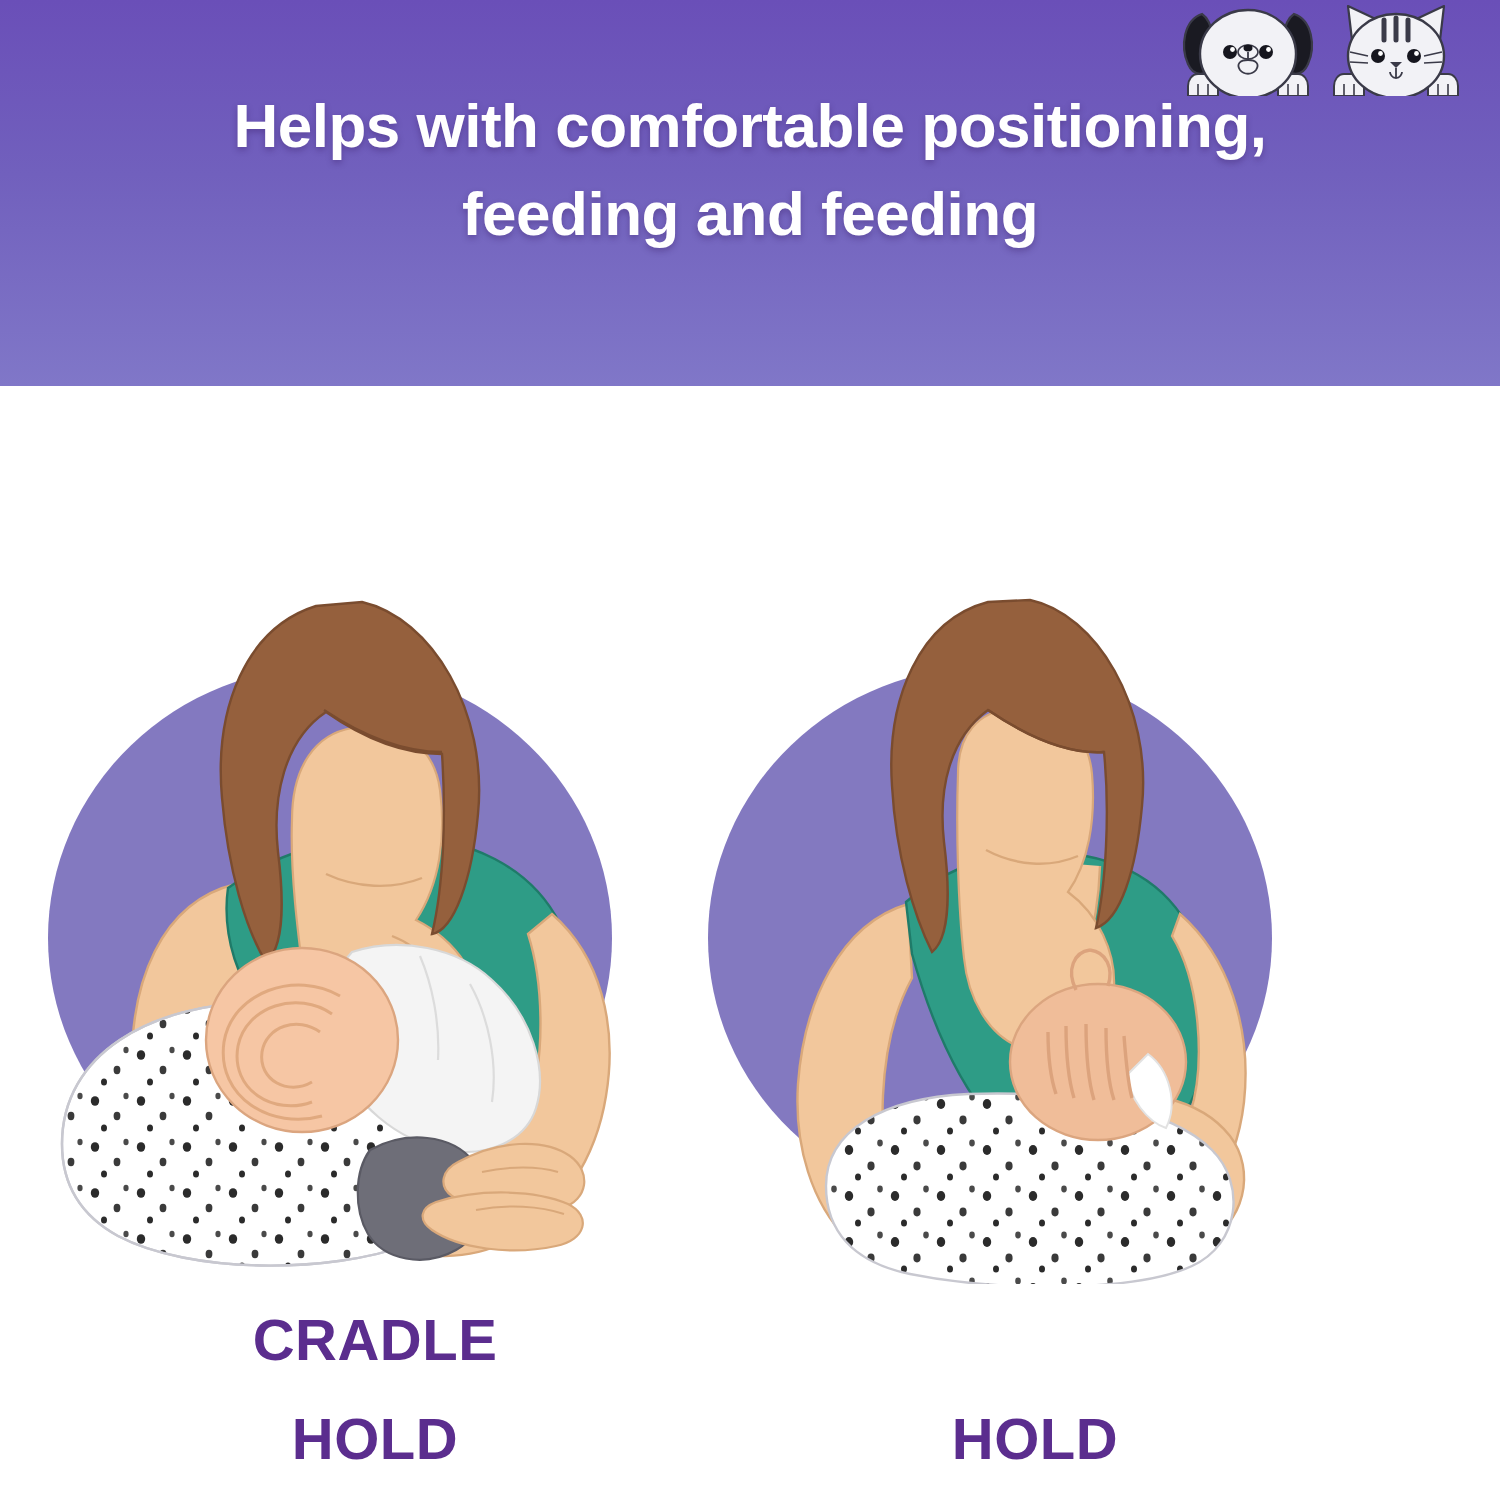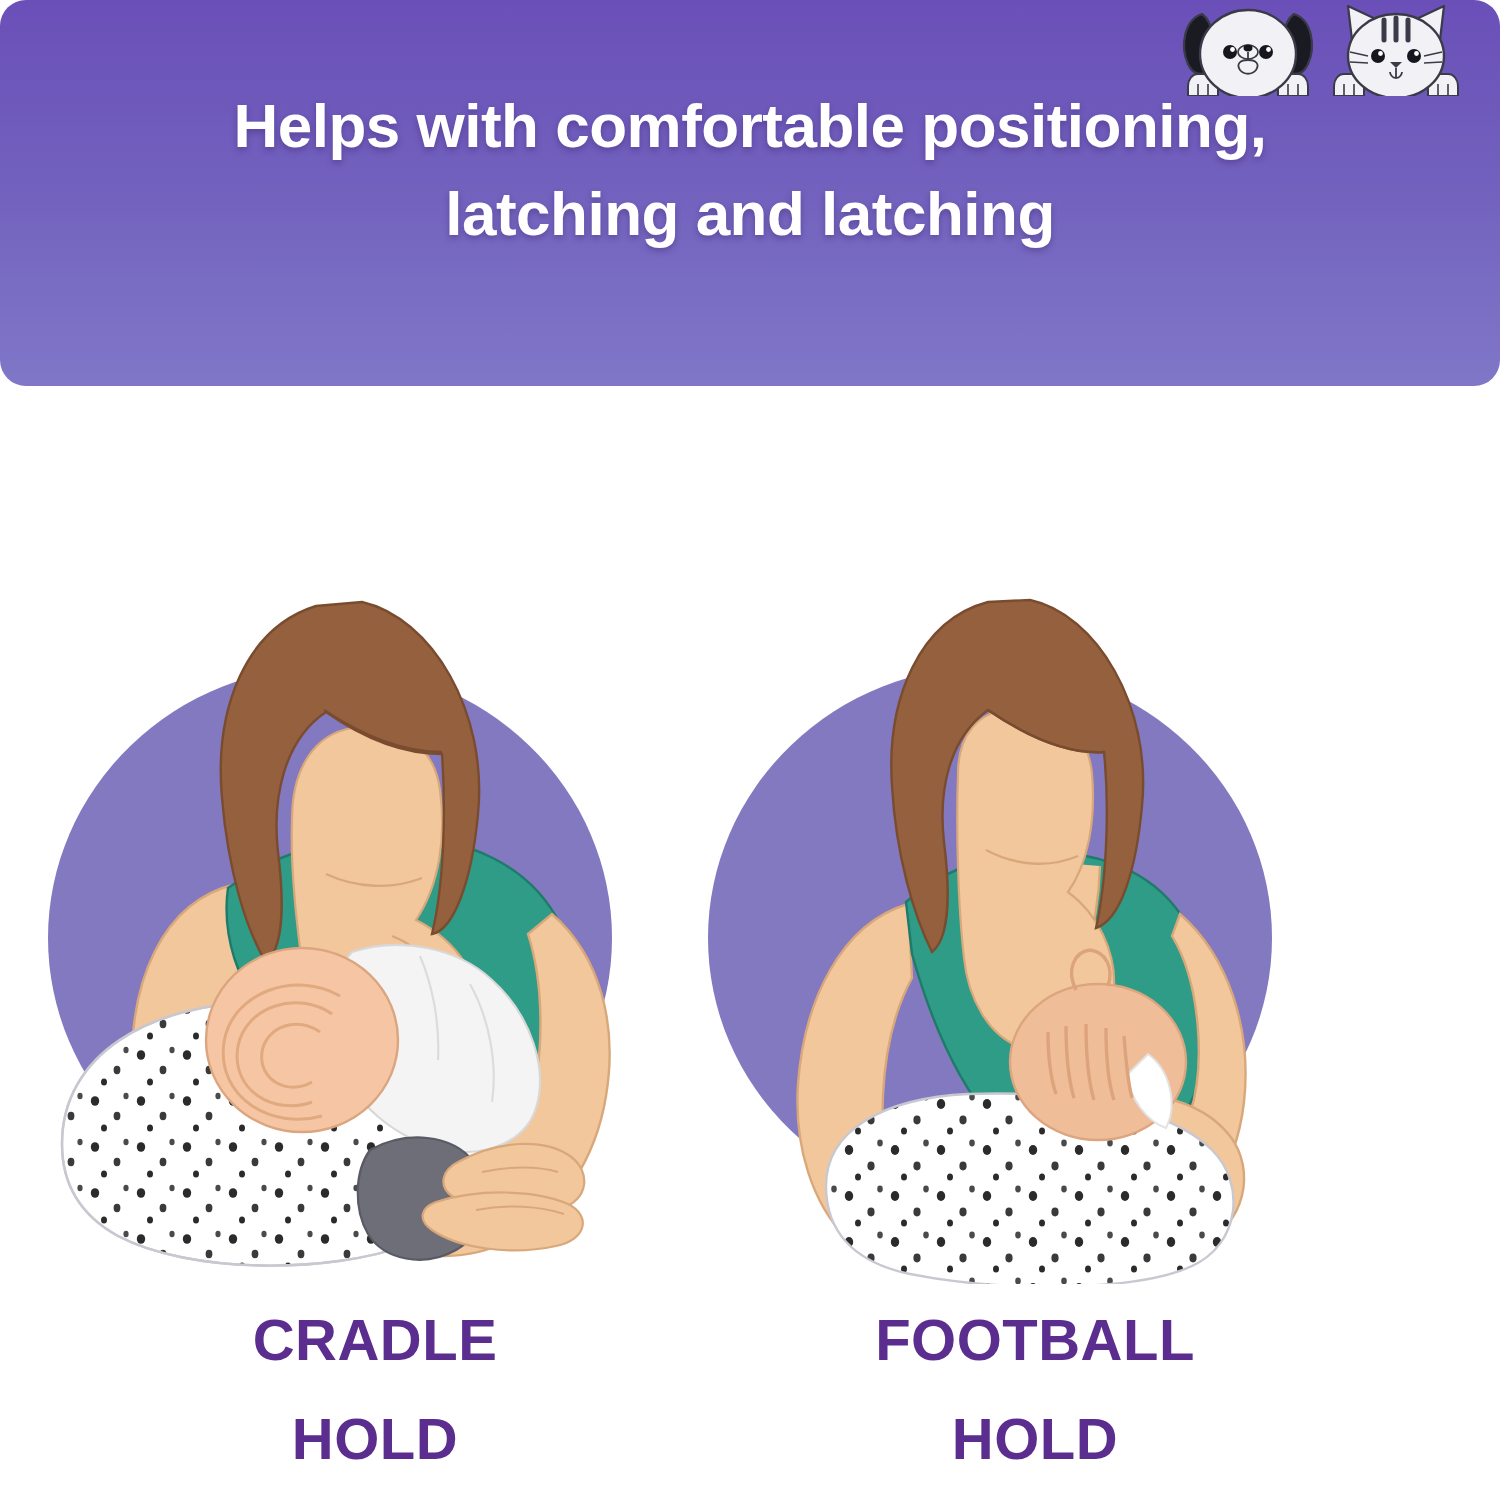--- a/index.html
+++ b/index.html
@@ -8,21 +8,20 @@
     background:#ffffff;
     font-family:"Liberation Sans", sans-serif;
     overflow:hidden;
     position:relative;
   }
   
   .banner{
     position:absolute;left:0;top:0;width:1500px;height:386px;
     background:linear-gradient(180deg,#6a4fb8 0%,#7160bd 45%,#8077c8 100%);
     overflow:visible;
-    border-radius:26px;
   }
   .banner-title{
     position:absolute;left:0;top:82px;width:1500px;
     text-align:center;
     color:#ffffff;
     font-size:62px;
     font-weight:bold;
     line-height:1.42;
     letter-spacing:-0.5px;
     text-shadow:0 3px 6px rgba(50,20,90,0.35);
@@ -63,21 +62,21 @@
   .panel-label .lbl2{display:block;margin-top:34px;}
   svg{display:block;}
 </style>
 </head>
 <body>
 
 <div class="banner">
 
   <div class="banner-title">
     <span>Helps with comfortable positioning,</span>
-    <span class="line2">latching and latching</span>
+    <span class="line2">feeding and feeding</span>
   </div>
 
   <div class="pets">
 
     <div class="pet">
       <svg width="140" height="96" viewBox="0 0 140 96">
 
         <path d="M24 14 C6 20 2 46 10 64 C16 78 30 76 34 64 C38 50 36 22 24 14 Z" fill="#1a1a22" stroke="#3a3a48" stroke-width="2.2"></path>
         <path d="M116 14 C134 20 138 46 130 64 C124 78 110 76 106 64 C102 50 104 22 116 14 Z" fill="#1a1a22" stroke="#3a3a48" stroke-width="2.2"></path>
 
@@ -291,18 +290,17 @@
           <path d="M406 444 C406 472 408 498 414 516" fill="none" stroke="#dca37d" stroke-width="3.4"></path>
           <path d="M424 452 C426 478 428 500 432 514" fill="none" stroke="#dca37d" stroke-width="3.4"></path>
 
           <path d="M376 406 C366 386 374 368 390 366" fill="none" stroke="#dca37d" stroke-width="3.4"></path>
           <path d="M390 366 C406 368 414 384 408 402" fill="none" stroke="#dca37d" stroke-width="3.4"></path>
         </g>
       </svg>
     </div>
 
     <div class="panel-label">
-      <span>FOOTBALL</span>
       <span class="lbl2">HOLD</span>
     </div>
   </div>
 
 </div>
 
 </body></html>

